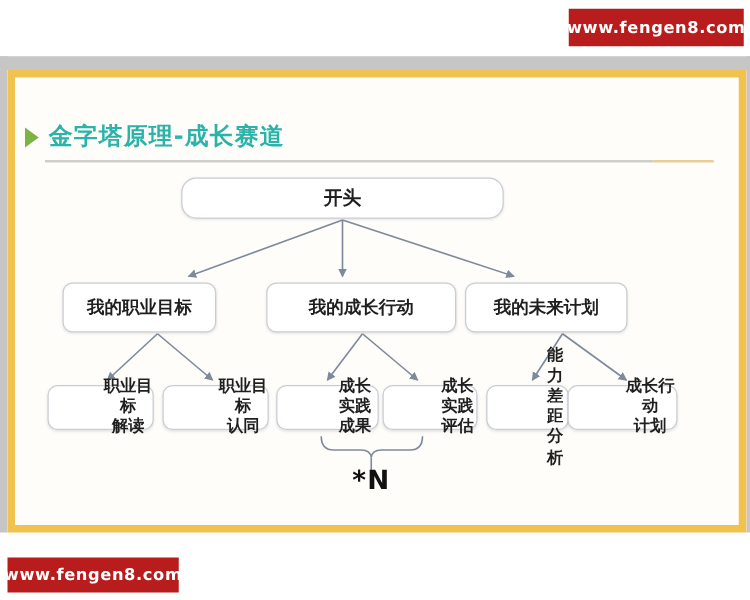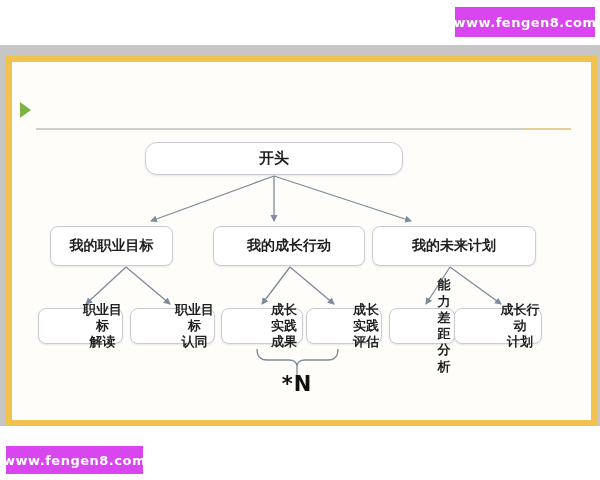--- a/index.html
+++ b/index.html
@@ -2,21 +2,21 @@
 <html><head>
 <meta charset="utf-8">
 <style>
   html,body{margin:0;padding:0;background:#ffffff;}
   #canvas{
     position:relative;width:600px;height:480px;overflow:hidden;
     background:#ffffff;font-family:"DejaVu Sans",sans-serif;
   }
   
   .badge{
-    position:absolute;background:#d946ef;color:#ffffff;
+    position:absolute;background:#b91c1c;color:#ffffff;
     display:flex;align-items:center;justify-content:center;
     font-size:13px;font-weight:bold;letter-spacing:0.5px;
   }
   .badge-top{left:455px;top:7px;width:140px;height:30px;}
   .badge-bottom{left:6px;top:446px;width:137px;height:28px;}
   
   .strip{position:absolute;background:#c6c6c6;}
   .strip-top{left:0;top:45px;width:600px;height:11px;}
   .strip-left{left:0;top:45px;width:6px;height:381px;}
   .strip-right{left:597px;top:45px;width:3px;height:381px;}
@@ -43,21 +43,21 @@
     position:absolute;box-sizing:border-box;background:#ffffff;
     border:1.4px solid #c9cdd3;border-radius:8px;
     display:flex;flex-direction:column;align-items:center;justify-content:center;
     color:#1f1f1f;font-weight:bold;text-align:center;
     box-shadow:0 1px 2px rgba(120,125,135,0.18);
   }
   .node-root{left:145px;top:142px;width:258px;height:33px;font-size:15px;border-radius:12px;}
   .node-l2{top:226px;height:40px;font-size:14px;}
   .node-l2-1{left:50px;width:123px;}
   .node-l2-2{left:213px;width:152px;}
-  .node-l2-3{left:372px;width:164px;}
+  .node-l2-3{left:372px;width:130px;}
   .node-l3{top:308px;height:36px;font-size:13px;line-height:1.25;padding-left:44px;}
   .node-l3-1{left:38px;width:85px;}
   .node-l3-2{left:130px;width:85px;}
   .node-l3-3{left:221px;width:82px;}
   .node-l3-4{left:306px;width:76px;}
   .node-l3-5{left:389px;width:66px;}
   .node-l3-6{left:454px;width:88px;}
   
   .connectors{position:absolute;left:0;top:0;width:600px;height:480px;pointer-events:none;}
   
@@ -75,20 +75,21 @@
     <span>www.fengen8.com</span>
   </div>
 
   <div class="strip strip-top"></div>
   <div class="strip strip-left"></div>
   <div class="strip strip-right"></div>
 
   <div class="slide"></div>
 
   <div class="title-bullet"></div>
+  <div class="page-title">金字塔原理-成长赛道</div>
   <div class="divider-gray"></div>
   <div class="divider-yellow"></div>
 
   <svg class="connectors" viewBox="0 0 600 480" xmlns="http://www.w3.org/2000/svg">
     <defs>
       <marker id="arrow" markerUnits="userSpaceOnUse" markerWidth="8" markerHeight="8" refX="6" refY="3.5" orient="auto">
         <path d="M0,0 L7,3.5 L0,7 Z" fill="#7d8a9b"></path>
       </marker>
     </defs>
     <g stroke="#7d8a9b" stroke-width="1.3" fill="none">

